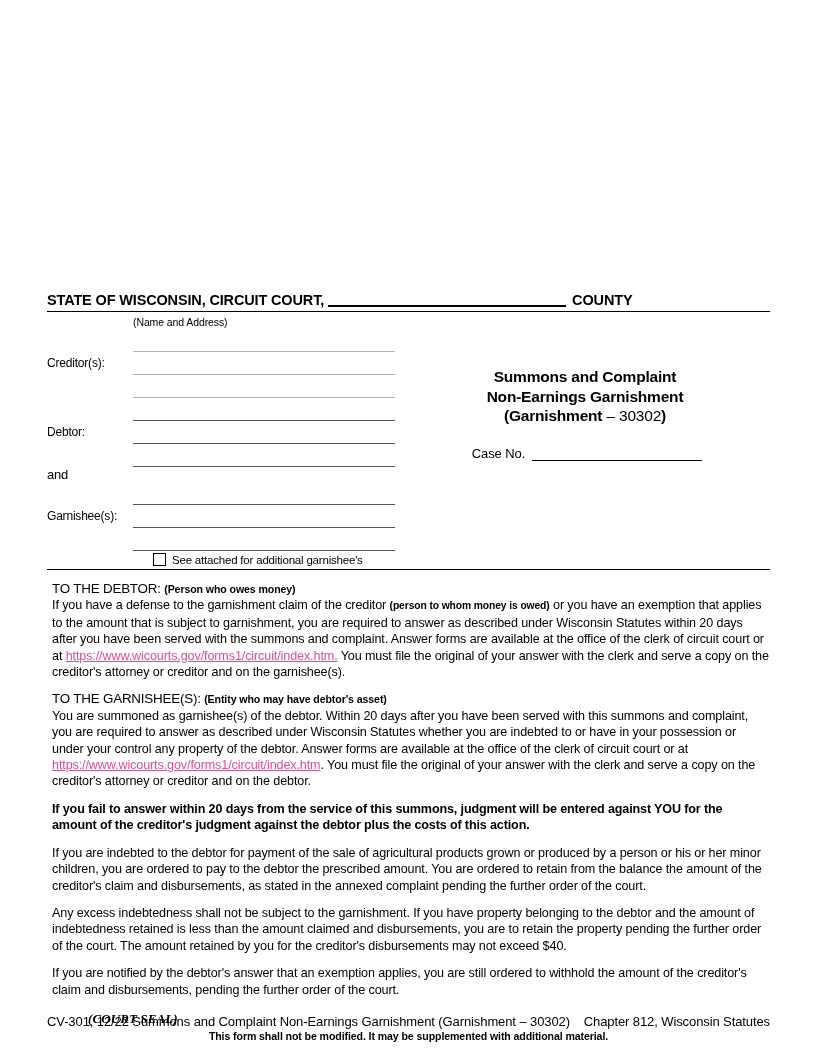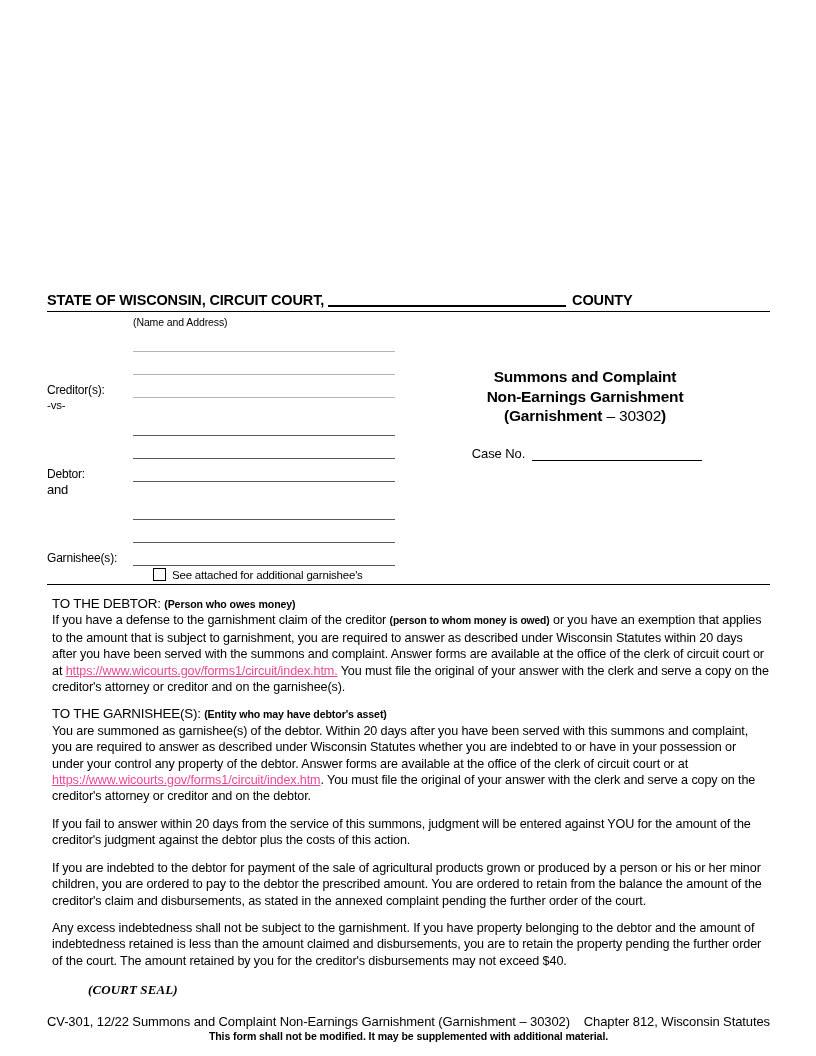--- a/index.html
+++ b/index.html
@@ -82,21 +82,21 @@
     position: relative;
   }
   .cap-right {
     flex: 1 1 auto;
     position: relative;
     padding-top: 38px;
   }
 
   .party-row {
     display: flex;
-    align-items: flex-end;
+    align-items: center;
   }
   .party-label {
     width: 86px;
     flex: 0 0 86px;
     font-size: 12px;
     letter-spacing: -0.2px;
     line-height: 15px;
   }
   .blank-lines {
     flex: 1 1 auto;
@@ -190,21 +190,21 @@
     font-weight: bold;
     font-size: 10.6px;
     letter-spacing: -0.1px;
   }
   .inline-small {
     font-size: 10.3px;
     letter-spacing: -0.1px;
     font-weight: bold;
   }
   .bold-para {
-    font-weight: normal;
+    font-weight: bold;
     letter-spacing: -0.15px;
   }
   a.urllink, .urllink {
     color: #ec4899;
     text-decoration: underline;
   }
   .court-seal {
     font-family: "Liberation Serif", serif;
     font-weight: bold;
     font-style: italic;
@@ -267,24 +267,20 @@
 
         <div class="party-row">
           <div class="party-label">Creditor(s):</div>
           <div class="blank-lines">
             <div class="bline"></div>
             <div class="bline"></div>
             <div class="bline"></div>
           </div>
         </div>
 
-        <div class="party-row">
-          <div class="party-label vs-label">-vs-</div>
-          <div class="blank-lines"></div>
-        </div>
 
         <div class="party-row">
           <div class="party-label">Debtor:</div>
           <div class="blank-lines">
             <div class="bline dark"></div>
             <div class="bline dark"></div>
             <div class="bline dark"></div>
           </div>
         </div>
 
@@ -340,20 +336,21 @@
       <span class="sec-sub">(Entity who may have debtor's asset)</span><br>
       <span>You are summoned as garnishee(s) of the debtor.  Within 20 days after you have been served with this summons and complaint, you are required to answer as described under Wisconsin Statutes whether you are indebted to or have in your possession or under your control any property of the debtor.  Answer forms are available at the office of the clerk of circuit court or at </span><span class="urllink">https://www.wicourts.gov/forms1/circuit/index.htm</span><span>.   You must file the original of your answer with the clerk and serve a copy on the creditor's attorney or creditor and on the debtor.</span>
     </p>
 
     <p class="bold-para">If you fail to answer within 20 days from the service of this summons, judgment will be entered against YOU for the amount of the creditor's judgment against the debtor plus the costs of this action.</p>
 
     <p>If you are indebted to the debtor for payment of the sale of agricultural products grown or produced by a person or his or her minor children, you are ordered to pay to the debtor the prescribed amount.  You are ordered to retain from the balance the amount of the creditor's claim and disbursements, as stated in the annexed complaint pending the further order of the court.</p>
 
     <p>Any excess indebtedness shall not be subject to the garnishment.  If you have property belonging to the debtor and the amount of indebtedness retained is less than the amount claimed and disbursements, you are to retain the property pending the further order of the court.  The amount retained by you for the creditor's disbursements may not exceed $40.</p>
 
+    <p>If you are notified by the debtor's answer that an exemption applies, you are still ordered to withhold the amount of the creditor's claim and disbursements, pending the further order of the court.</p>
 
     <div class="court-seal">(COURT SEAL)</div>
   </div>
 
   <div class="footer">
     <div class="footer-top">
       <span>CV-301, 12/22 Summons and Complaint Non-Earnings Garnishment (Garnishment – 30302)</span>
       <span>Chapter 812, Wisconsin Statutes</span>
     </div>
     <div class="footer-mid">This form shall not be modified. It may be supplemented with additional material.</div>

